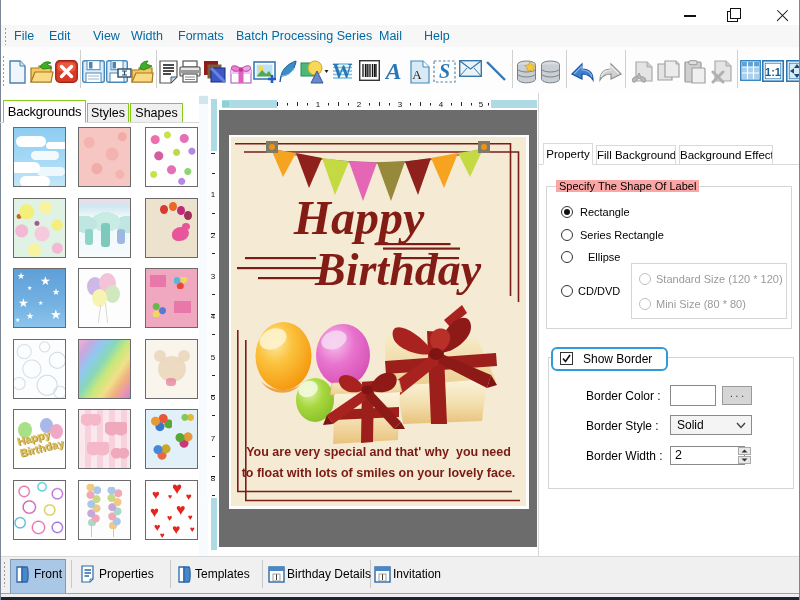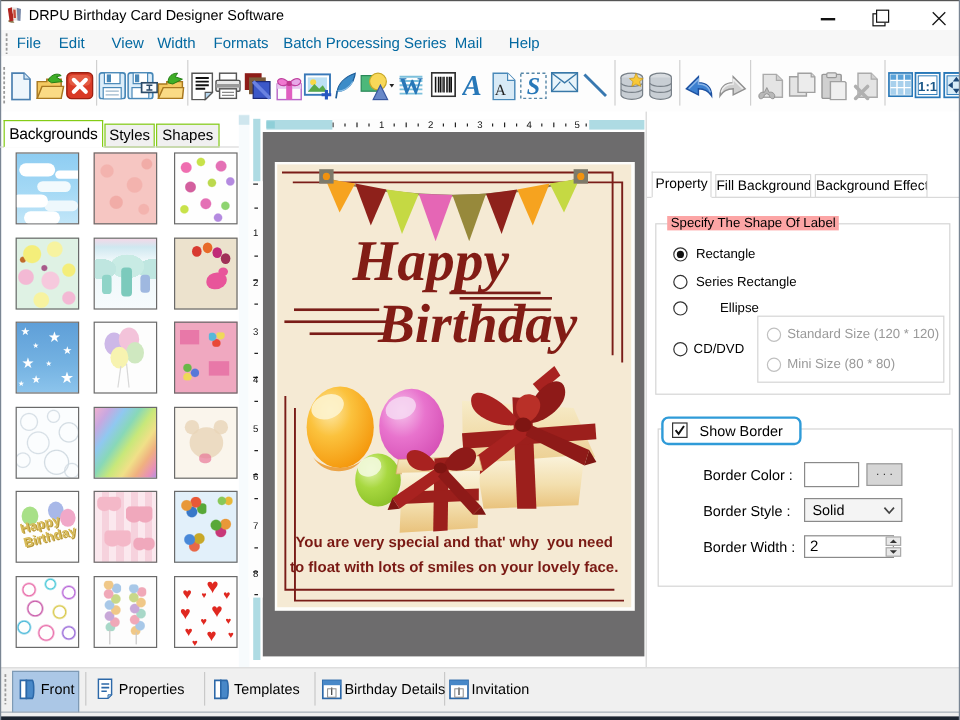--- a/index.html
+++ b/index.html
@@ -63,30 +63,20 @@
   .ssep{position:absolute;top:560px;height:28px;width:1px;background:#c9c9c9;}
   #fronttab{position:absolute;left:10px;top:559px;width:56px;height:36px;background:#abc7e6;border:1px solid #7e9ab5;box-sizing:border-box;}
 
   
   #datadoctor{position:absolute;left:588px;top:556px;width:186px;height:37px;background:linear-gradient(180deg,#96453a 0%,#7c2c1e 45%,#6e2415 100%);border:2px solid #5f1d10;border-radius:7px;box-sizing:border-box;text-align:center;color:#fff;font-weight:bold;font-size:27px;line-height:34px;box-shadow:2px 2px 2px rgba(0,0,0,0.35);}
 </style>
 </head>
 <body>
 <div id="win">
 
-  <div id="titlebar">
-    <svg style="position:absolute;left:5px;top:4px;" width="14" height="15">
-        <path d="M2 12 C1 13 4 14 7 14 L5 11 Z" fill="#8a7a50"></path>
-        <path d="M1.5 2 L5 1 L6.5 12 L3 13 Z" fill="#b02420"></path>
-        <path d="M5 1 L9 1.5 L9.5 12 L6.5 12 Z" fill="#e8e4e0"></path>
-        <path d="M9 1.5 L12.5 2.5 L12 12.5 L9.5 12 Z" fill="#7888a8"></path>
-        <path d="M6 3 L8 3.2 L8.3 10 L6.3 10 Z" fill="#c84838"></path>
-      </svg>
-      <div id="title-text">DRPU Birthday Card Designer Software</div>
-  </div>
   <div id="btn-min"></div>
   <div id="btn-max2"></div>
   <div id="btn-max"></div>
   <div class="xline" style="left:775px;top:15px;transform:rotate(45deg);"></div>
   <div class="xline" style="left:775px;top:15px;transform:rotate(-45deg);"></div>
 
   <div id="menubar">
     <div class="grip" style="left:4px;top:2px;height:18px;"></div>
     <div class="menu-item" style="left:14px;">File</div>
     <div class="menu-item" style="left:49px;">Edit</div>
@@ -594,21 +584,21 @@
   <div class="rtab" style="left:679px;top:145px;width:94px;height:20px;line-height:18px;">Background Effects</div>
   <div style="position:absolute;left:539px;top:164px;width:261px;height:1px;background:#d9d9d9;"></div>
 
   <div class="groupbox" style="left:546px;top:186px;width:244px;height:141px;"></div>
   <div class="rlabel" style="left:556px;top:180px;background:#fca5a5;padding:0 3px;">Specify The Shape Of Label</div>
   <div class="radio sel" style="left:561px;top:206px;"></div>
   <div class="rlabel" style="left:580px;top:206px;">Rectangle</div>
   <div class="radio" style="left:561px;top:229px;"></div>
   <div class="rlabel" style="left:580px;top:229px;">Series Rectangle</div>
   <div class="radio" style="left:561px;top:251px;"></div>
-  <div class="rlabel" style="left:600px;top:251px;">Ellipse</div>
+  <div class="rlabel" style="left:588px;top:251px;">Ellipse</div>
   <div class="radio" style="left:561px;top:285px;"></div>
   <div class="rlabel" style="left:578px;top:285px;">CD/DVD</div>
   <div class="groupbox" style="left:631px;top:263px;width:154px;height:54px;"></div>
   <div class="radio dis" style="left:639px;top:273px;"></div>
   <div class="rlabel dis" style="left:656px;top:273px;">Standard Size (120 * 120)</div>
   <div class="radio dis" style="left:639px;top:298px;"></div>
   <div class="rlabel dis" style="left:656px;top:298px;">Mini Size (80 * 80)</div>
 
   <div class="groupbox" style="left:548px;top:357px;width:244px;height:130px;"></div>
   <div style="position:absolute;left:551px;top:347px;width:117px;height:24px;background:#fff;border:2px solid #2f9bd8;border-radius:6px;box-sizing:border-box;"></div>

